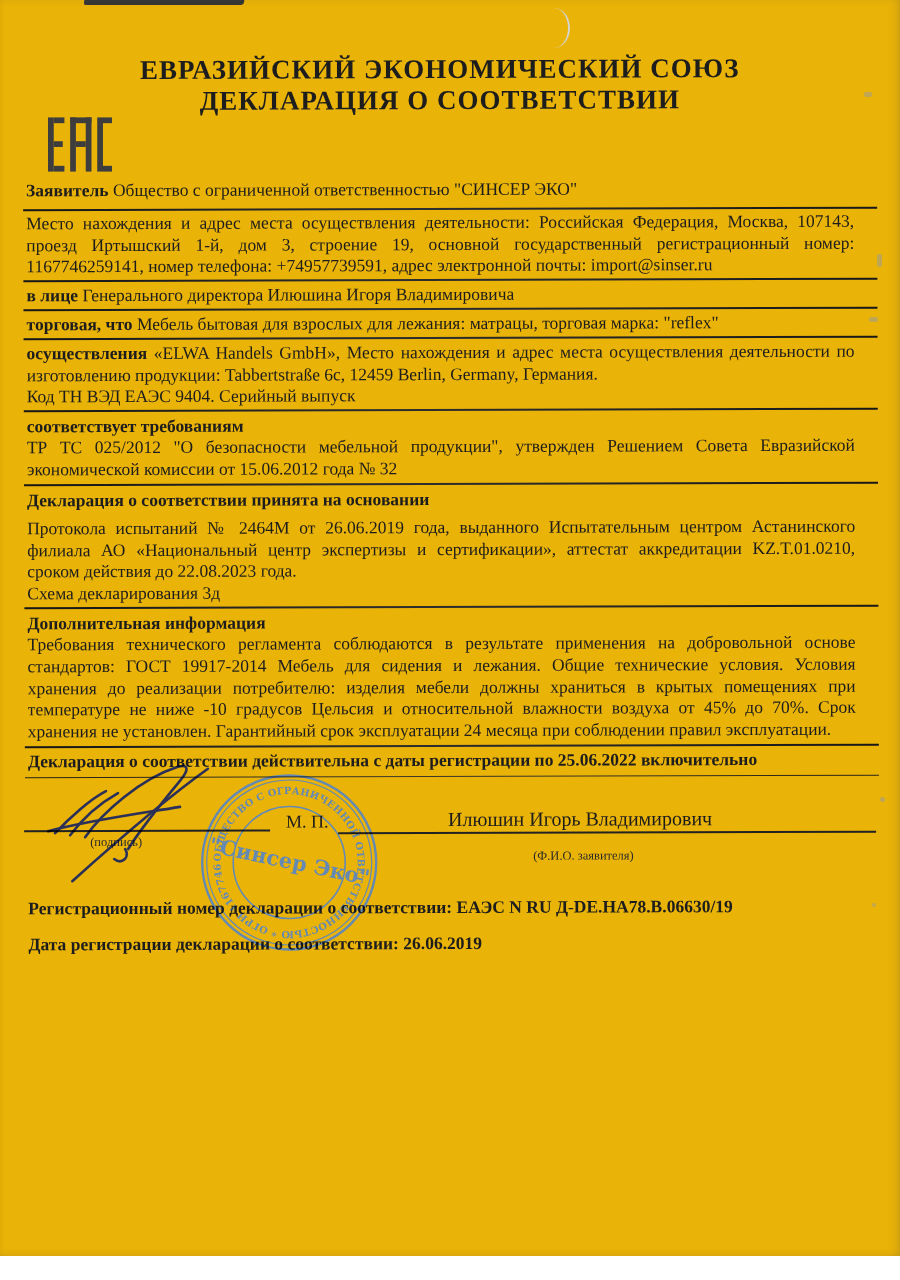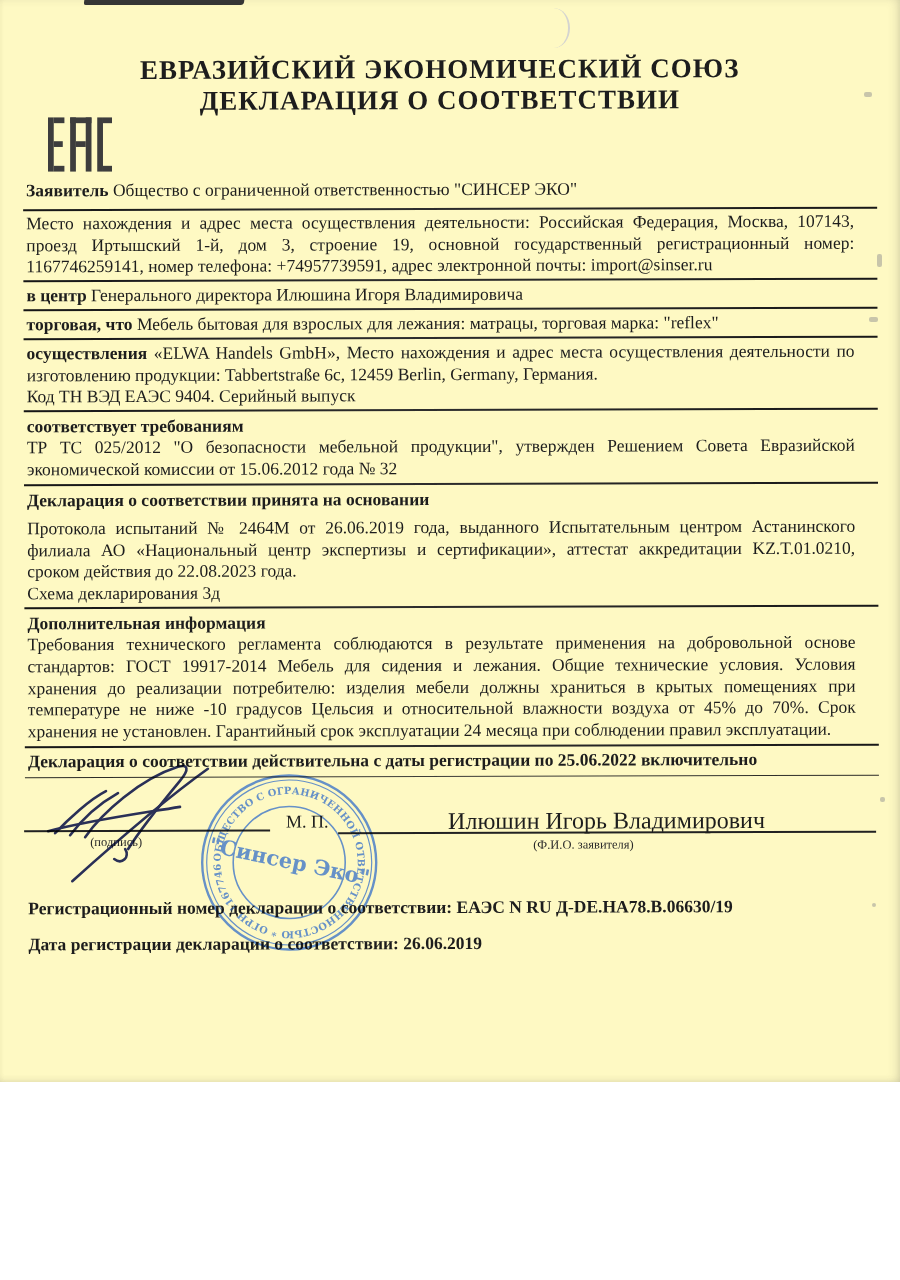--- a/index.html
+++ b/index.html
@@ -1,18 +1,18 @@
 <!DOCTYPE html>
 <html><head>
 <meta charset="utf-8">
 <style>
   html,body{margin:0;padding:0;background:#ffffff;}
   .page{
-    position:relative;width:900px;height:1082px;overflow:hidden;
-    background:#fef9c3;
+    position:relative;width:900px;height:1256px;overflow:hidden;
+    background:#eab308;
     font-family:"Liberation Serif","DejaVu Serif",serif;
     color:#1d1d1d;
     text-decoration:underline;
   }
   .page::after{
     content:"";position:absolute;inset:0;pointer-events:none;z-index:50;
     box-shadow:inset -5px 0 12px -5px rgba(70,70,70,.28),
                inset 0 -4px 10px -6px rgba(70,70,70,.18),
                inset 4px 0 10px -8px rgba(70,70,70,.10);
   }
@@ -39,23 +39,23 @@
   .basis-text{margin-top:7px;}
   .scheme{padding-bottom:2px;}
   .additional-text{padding-bottom:3px;}
   .validity{font-weight:bold;padding:3px 0 4px;}
   .sig-area{position:relative;height:116px;}
   .sig-line{position:absolute;height:2px;background:#222;}
   .sig-line.left{left:-4px;top:52px;width:246px;}
   .sig-line.right{left:310px;right:-20px;top:55px;}
   .caption{position:absolute;font-size:12.5px;color:#2a2a2a;}
   .caption.sign{left:62px;top:57px;}
-  .caption.fio{left:505px;top:61px;}
+  .caption.fio{left:505px;top:72px;}
   .mp{position:absolute;left:258px;top:34px;font-size:18px;}
-  .fio-name{position:absolute;left:420px;top:31px;font-size:24px;}
+  .fio-name{position:absolute;left:420px;top:31px;font-size:20px;}
   .signature-svg{position:absolute;left:2px;top:-17px;z-index:3;mix-blend-mode:multiply;}
   .stamp-svg{position:absolute;left:170px;top:-6px;z-index:4;mix-blend-mode:multiply;opacity:.9;}
   .reg-line{font-weight:bold;font-size:17.5px;line-height:23px;margin-top:3px;}
   .reg-line.date{margin-top:13px;}
   .eac{position:absolute;left:48px;top:111px;z-index:2;}
   .artifact-top{position:absolute;left:84px;top:0;width:160px;height:5px;
     background:#363636;border-radius:0 0 3px 2px;transform:skewX(-8deg);z-index:6;}
   .artifact-curve{position:absolute;left:552px;top:8px;width:16px;height:40px;
     border-right:2px solid #d4d4d0;border-radius:0 100% 100% 0 / 0 55% 55% 0;z-index:6;}
   .speck{position:absolute;background:#9a9a96;opacity:.55;border-radius:2px;z-index:6;}
@@ -101,21 +101,21 @@
     <div class="row applicant">
       <span class="b">Заявитель</span>
       <span>Общество с ограниченной ответственностью "СИНСЕР  ЭКО"</span>
     </div>
     <div class="rule"></div>
 
     <div class="para address">Место нахождения и адрес места осуществления деятельности: Российская Федерация, Москва, 107143, проезд Иртышский 1-й, дом 3, строение 19, основной государственный регистрационный номер: 1167746259141, номер телефона: +74957739591, адрес электронной почты: import@sinser.ru</div>
     <div class="rule"></div>
 
     <div class="row representative">
-      <span class="b">в центр</span>
+      <span class="b">в лице</span>
       <span>Генерального директора Илюшина Игоря Владимировича</span>
     </div>
     <div class="rule"></div>
 
     <div class="row declares">
       <span class="b">торговая, что</span>
       <span>Мебель бытовая для взрослых для лежания: матрацы, торговая марка: "reflex"</span>
     </div>
     <div class="rule"></div>
 

